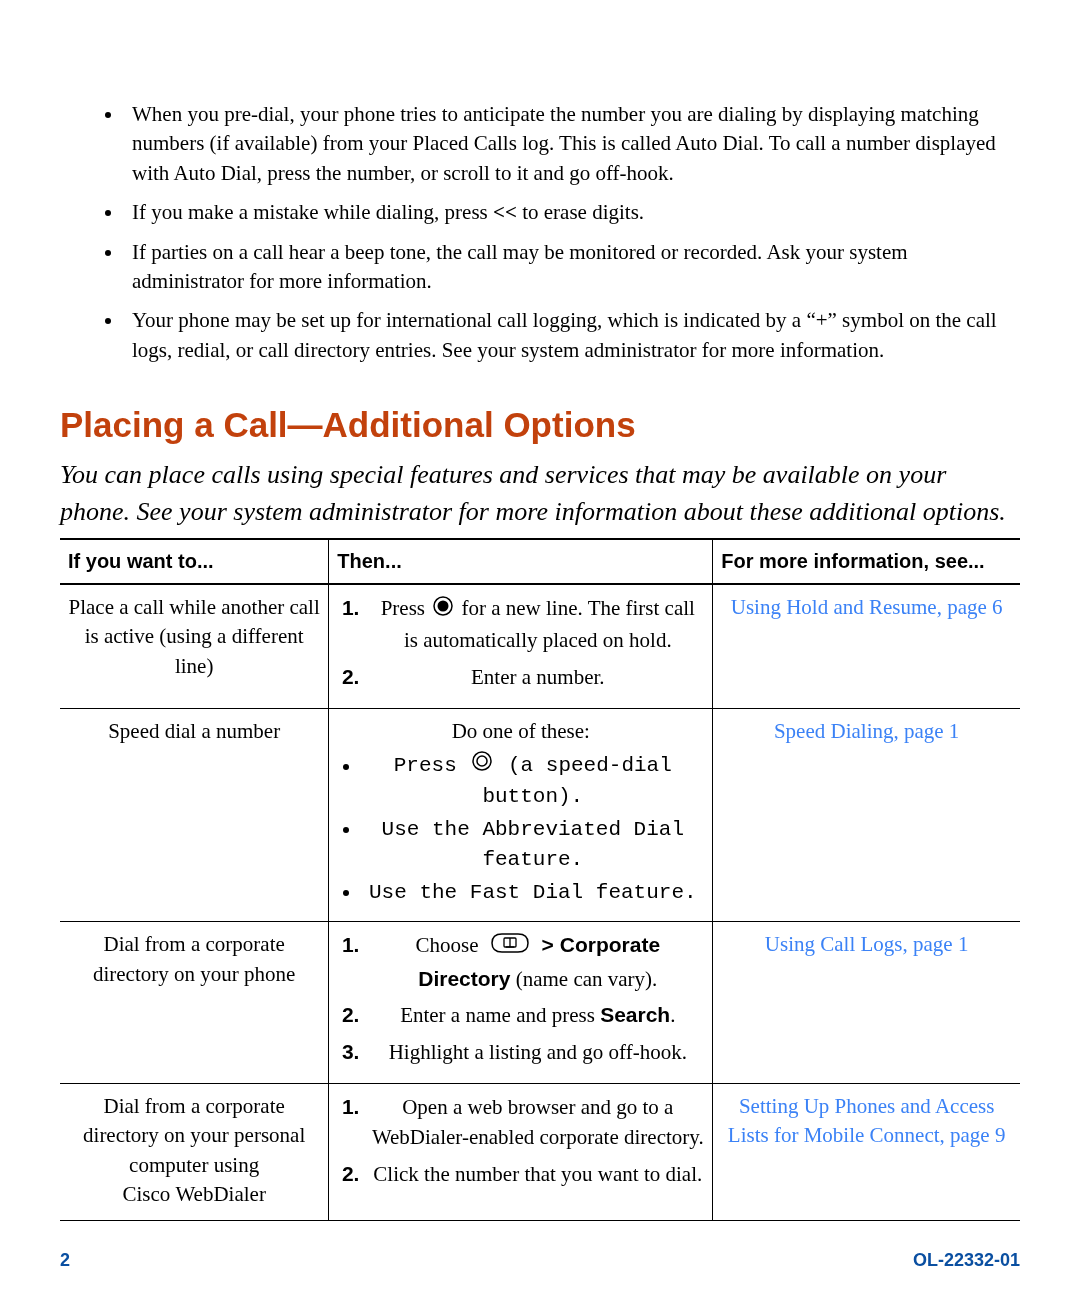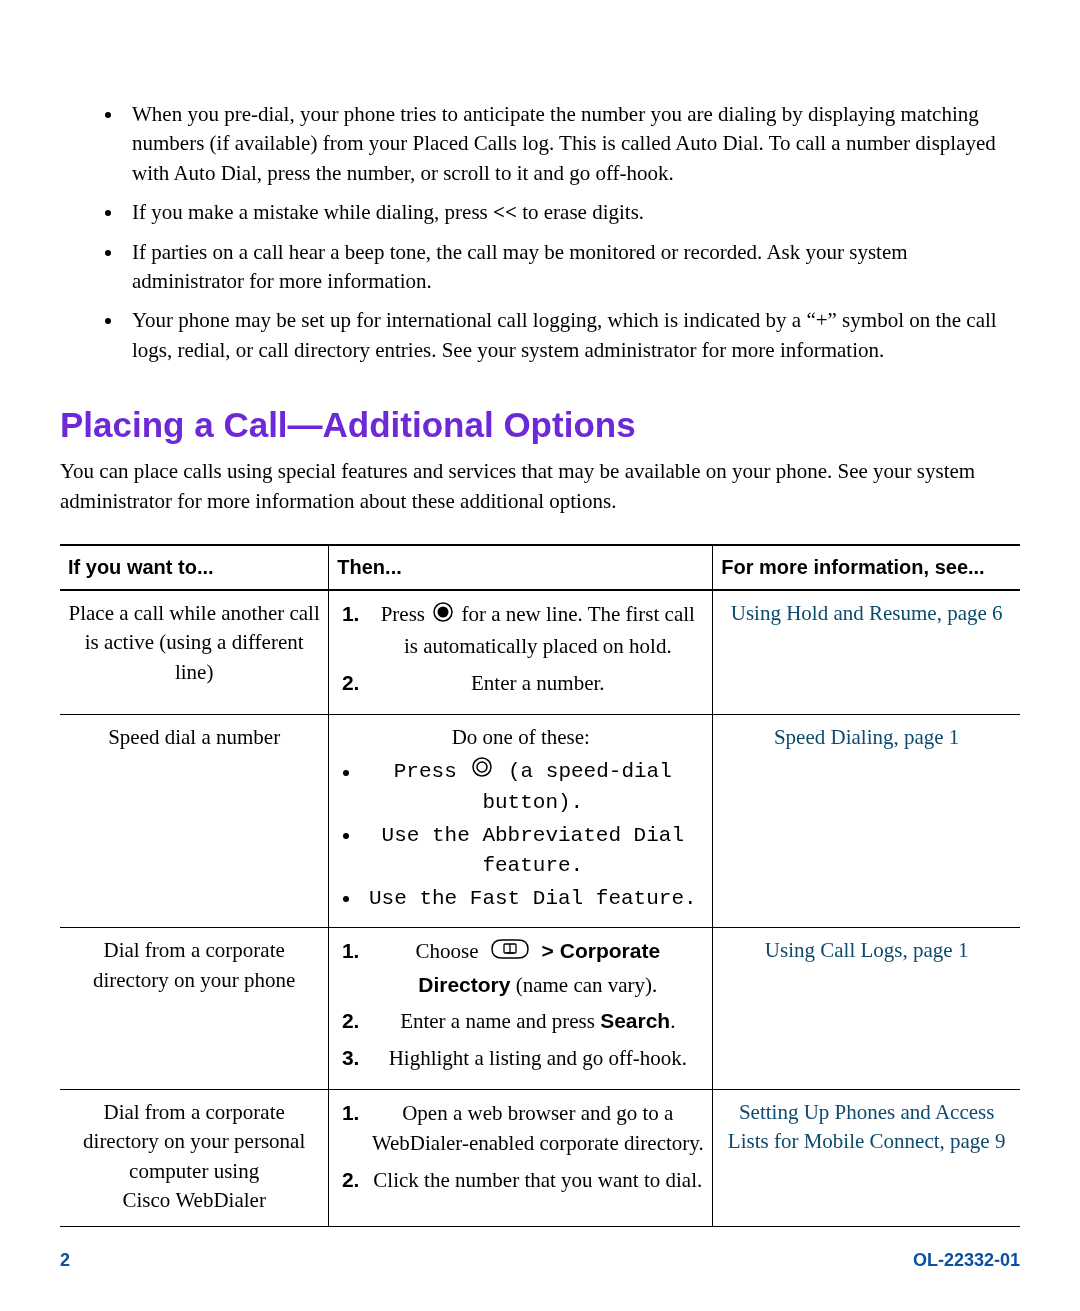--- a/index.html
+++ b/index.html
@@ -23,28 +23,29 @@
     line-height: 1.4;
   }
   .bullets li {
     margin-bottom: 10px;
     padding-left: 8px;
     margin-left: 30px;
   }
   .heading {
     font-family: Arial, Helvetica, sans-serif;
     font-weight: bold;
-    color: #6d28d9;
+    color: #c2410c;
     font-size: 35px;
     margin: 40px 0 12px 0;
   }
   .intro {
-    font-size: 21px;
+    font-size: 26px;
     line-height: 1.4;
-    margin-bottom: 28px;
+    margin-bottom: 8px;
+    font-style: italic;
   }
   table.opts {
     border-collapse: collapse;
     width: 100%;
     table-layout: fixed;
     font-size: 21px;
   }
   table.opts col.c1 { width: 28%; }
   table.opts col.c2 { width: 40%; }
   table.opts col.c3 { width: 32%; }
@@ -63,21 +64,21 @@
     padding: 8px 8px 10px 8px;
     vertical-align: top;
     line-height: 1.4;
     text-align: center;
   }
   table.opts th + th,
   table.opts td + td {
     border-left: 1px solid #000000;
   }
   .link {
-    color: #0c4a6e;
+    color: #3b82f6;
   }
   .sans-bold {
     font-family: Arial, Helvetica, sans-serif;
     font-weight: bold;
   }
   .erase { font-weight: bold; }
   ol.steps {
     margin: 0;
     padding-left: 28px;
   }

